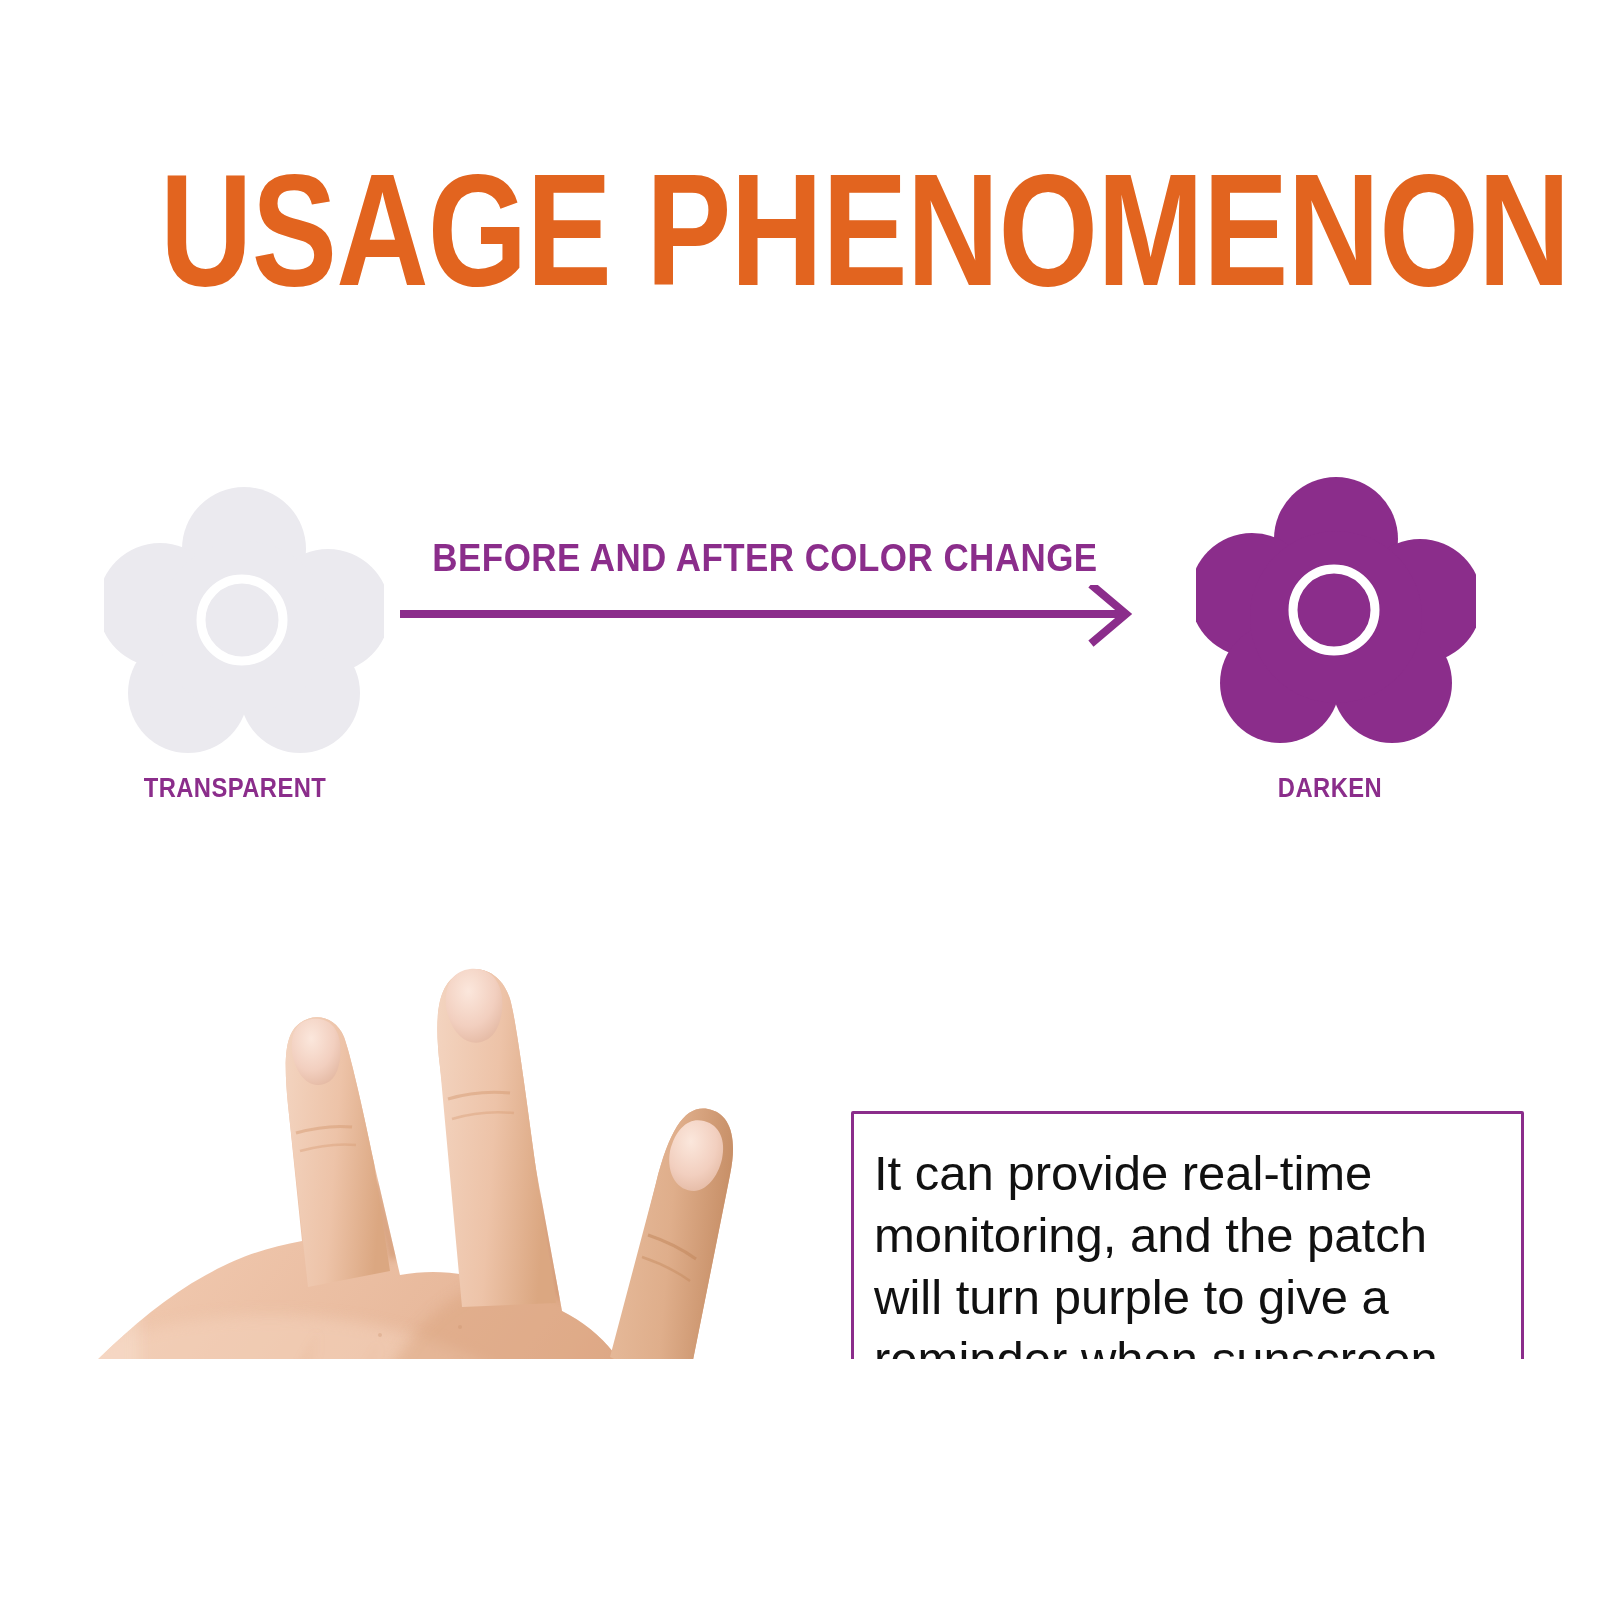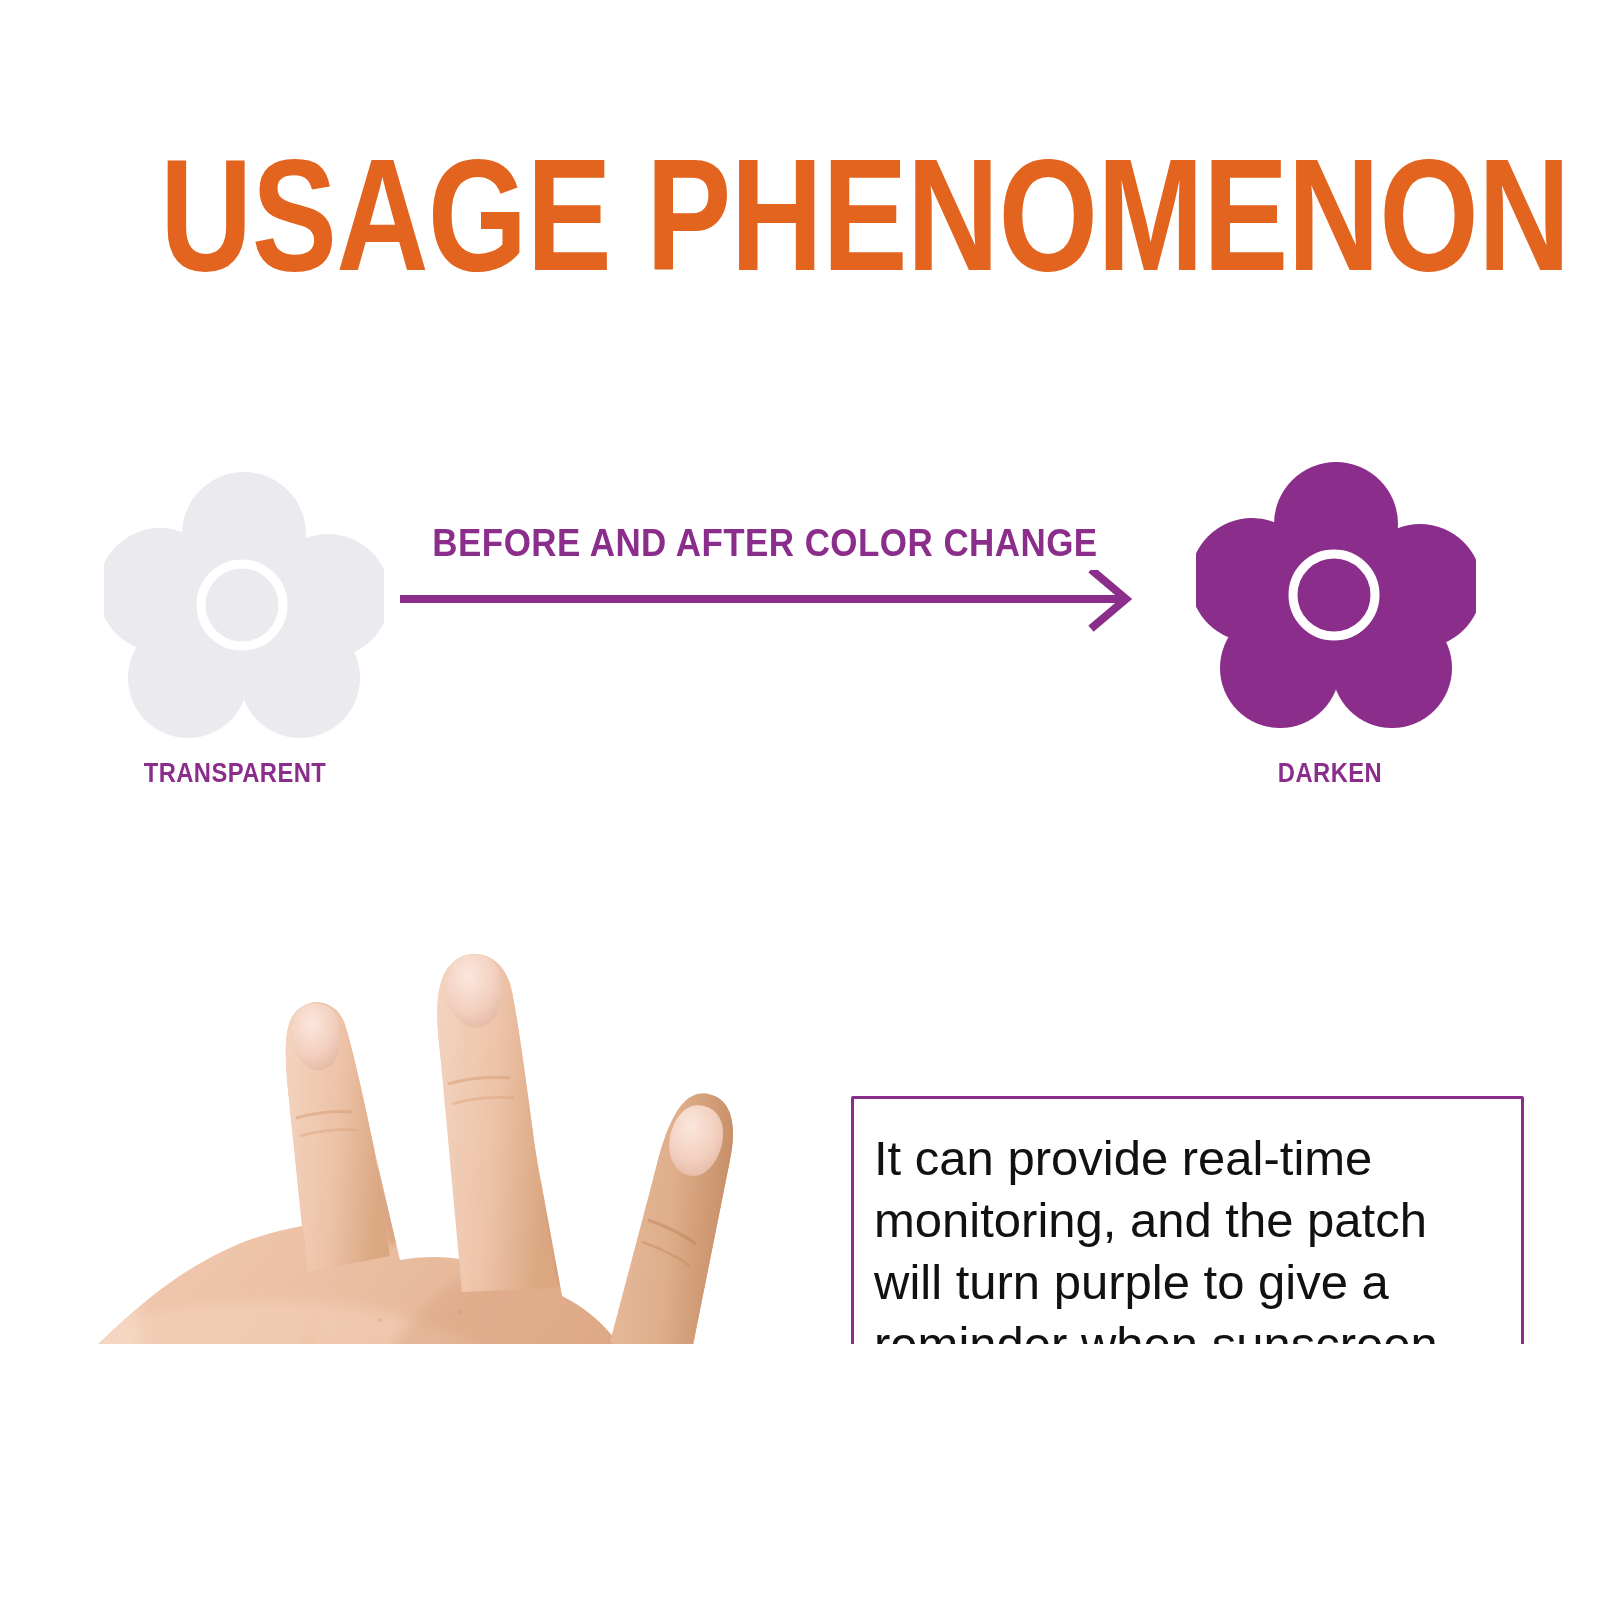--- a/index.html
+++ b/index.html
@@ -11,21 +11,21 @@
     width: 1600px;
     height: 1600px;
     position: relative;
     overflow: hidden;
     font-family: "Liberation Sans", sans-serif;
     -webkit-font-smoothing: antialiased;
   }
 
   #stage {
     position: absolute;
-    left: 0; top: 0;
+    left: 0; top: 15px;
     width: 1600px;
     height: 1344px;
     background: #ffffff;
     overflow: hidden;
   }
 
   
   .title {
     position: absolute;
     left: 0;

